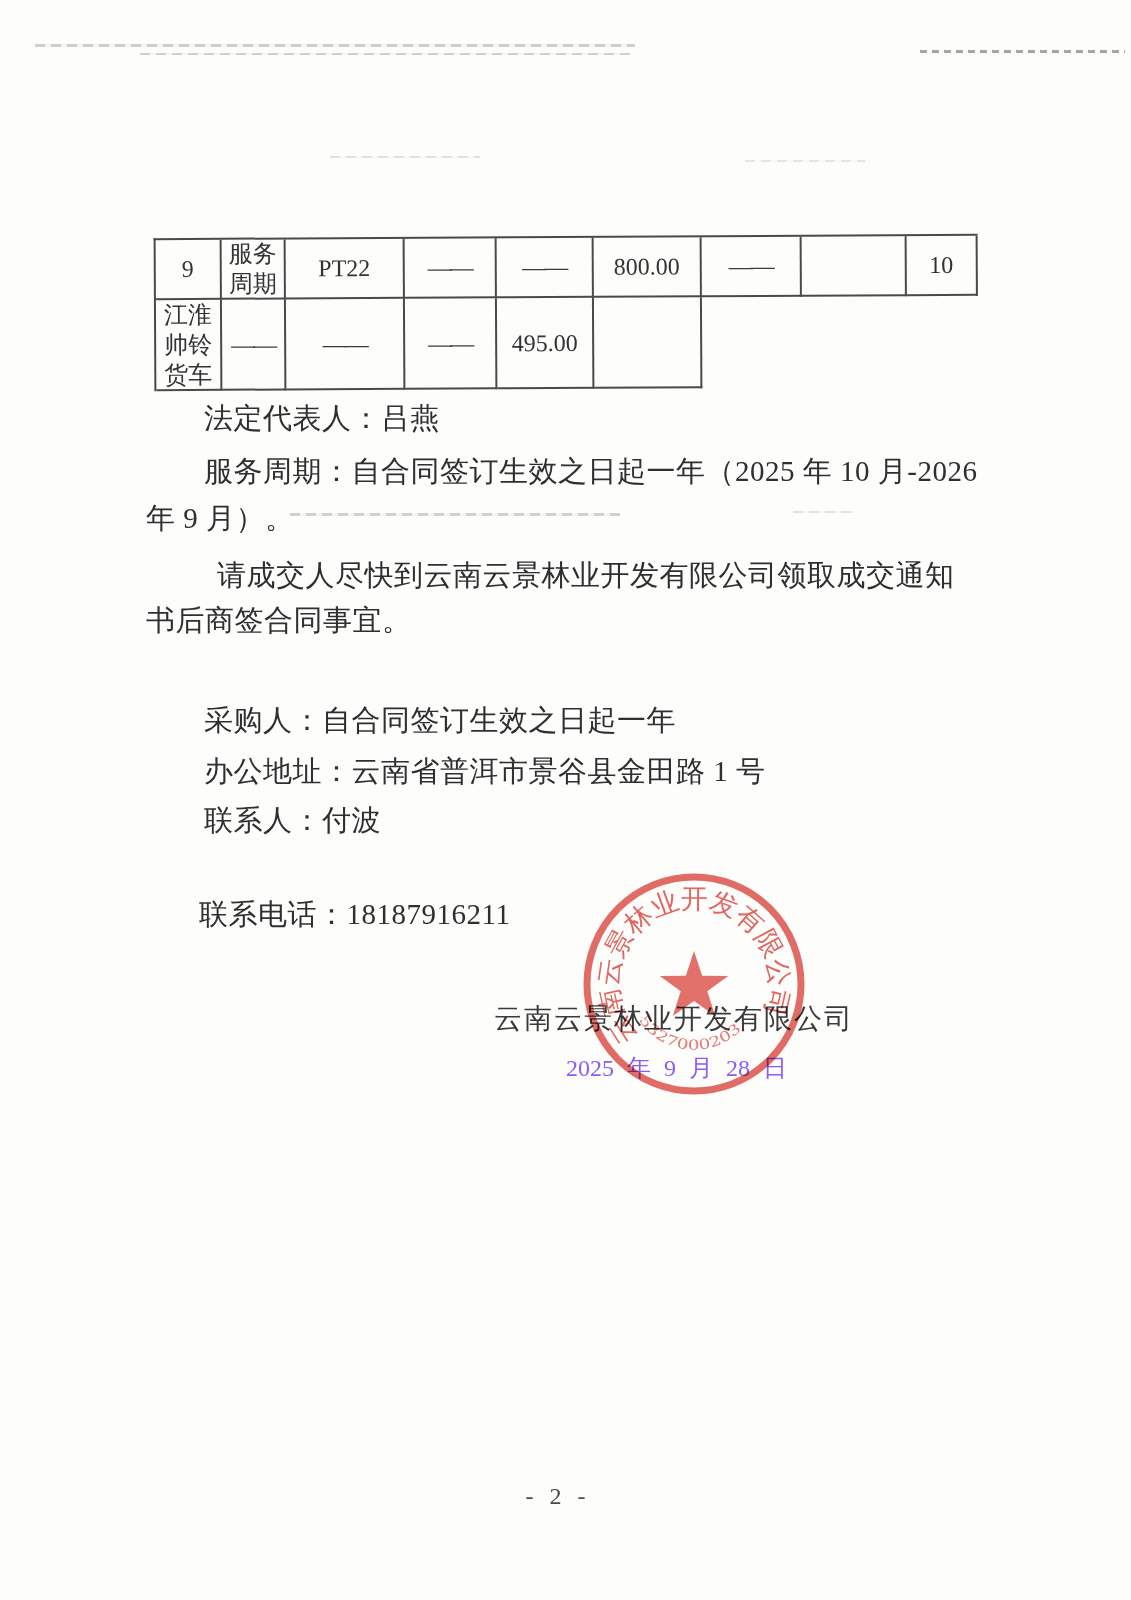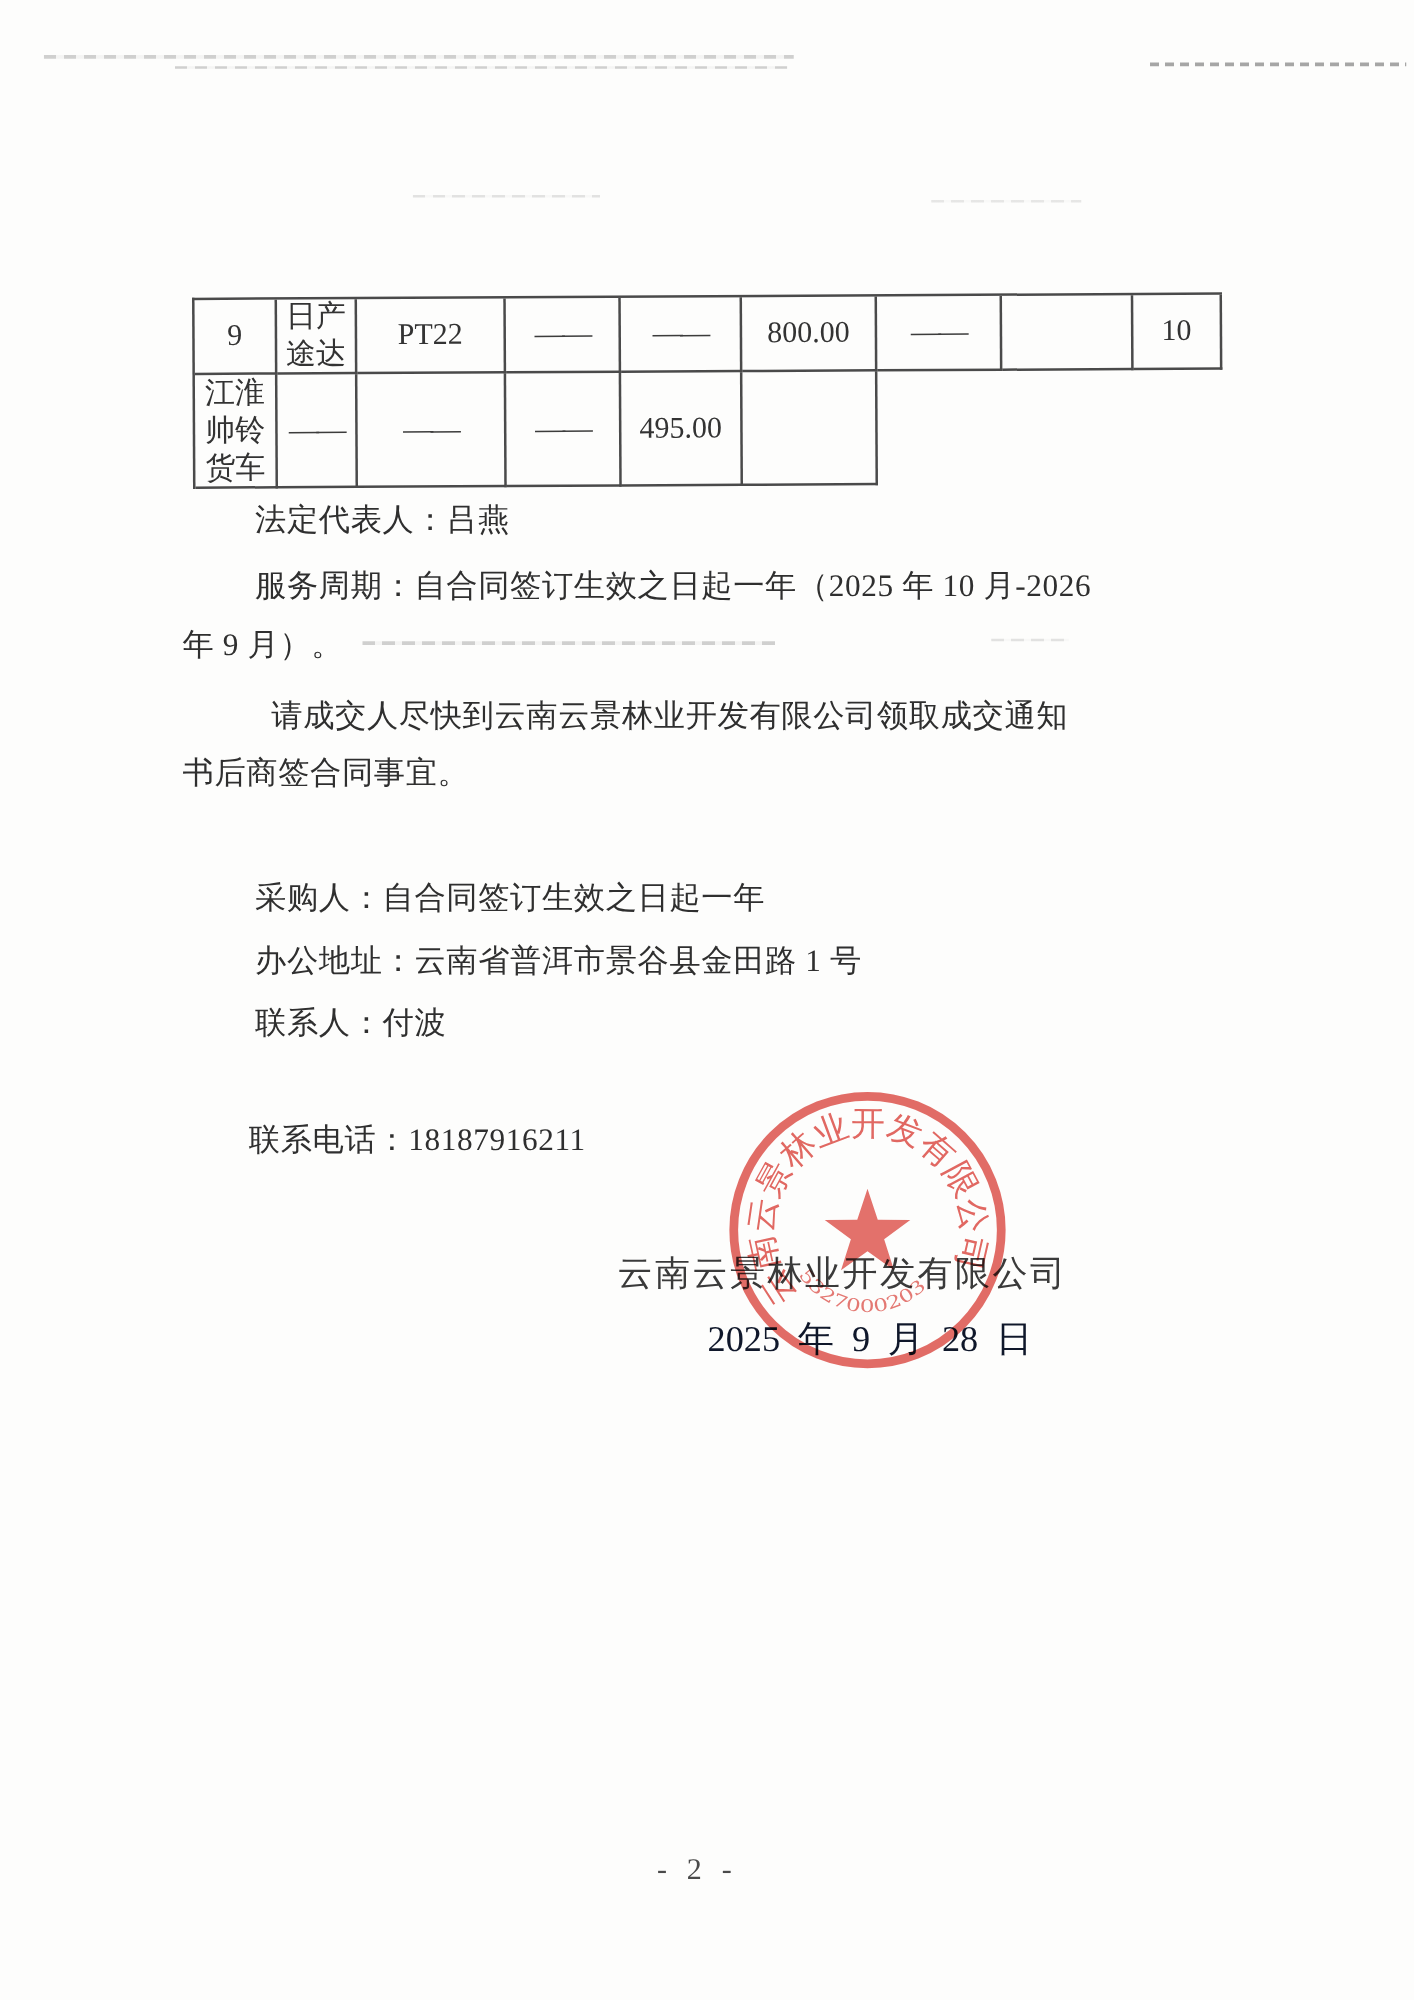--- a/index.html
+++ b/index.html
@@ -30,43 +30,43 @@
     border-bottom:2px solid #4a4a4a;
     display:flex;align-items:center;justify-content:center;
     font-size:24px;line-height:1.25;
     text-align:center;
     padding:2px 4px;box-sizing:border-box;
     word-break:break-all;
     color:#333;
   }
   .cell.dash{letter-spacing:-2px;color:#3c3c3c;}
 
-  .line{position:absolute;white-space:nowrap;font-size:25px;letter-spacing:.5px;color:#2f2f2f;}
+  .line{position:absolute;white-space:nowrap;font-size:29px;letter-spacing:.5px;color:#2f2f2f;}
 
   .sig-company{position:absolute;left:494px;top:1000px;font-size:28px;letter-spacing:2px;color:#3a3a3a;white-space:nowrap;}
-  .sig-date{position:absolute;left:566px;top:1052px;font-size:29px;word-spacing:7px;color:#0f172a;white-space:nowrap;text-align:center;}
+  .sig-date{position:absolute;left:566px;top:1052px;font-size:24px;word-spacing:7px;color:#8b5cf6;white-space:nowrap;text-align:center;}
 
   .seal{position:absolute;left:576px;top:866px;mix-blend-mode:multiply;opacity:.93;}
 
   .page-number{position:absolute;left:0;top:1483px;width:1111px;text-align:center;font-size:24px;word-spacing:10px;color:#4a4a4a;}
 </style>
 </head>
 <body>
 
 <div class="artifact faintline" style="left:35px;top:44px;width:600px;height:3px;"></div>
 <div class="artifact dashline" style="left:920px;top:50px;width:205px;height:3px;"></div>
 <div class="artifact faintline" style="left:140px;top:53px;width:490px;height:2px;"></div>
 <div class="artifact faintline" style="left:330px;top:156px;width:150px;height:2px;opacity:.6;"></div>
 <div class="artifact faintline" style="left:745px;top:160px;width:120px;height:2px;opacity:.5;"></div>
 <div class="artifact faintline" style="left:290px;top:513px;width:330px;height:3px;"></div>
 <div class="artifact faintline" style="left:793px;top:511px;width:62px;height:2px;opacity:.6;"></div>
 
 <div class="price-table">
   <div class="cell">9</div>
-  <div class="cell">日产途达</div>
+  <div class="cell">服务周期</div>
   <div class="cell">PT22</div>
   <div class="cell dash">——</div>
   <div class="cell dash">——</div>
   <div class="cell">800.00</div>
   <div class="cell dash">——</div>
   <div class="cell"></div>
 
   <div class="cell">10</div>
   <div class="cell">江淮帅铃货车</div>
   <div class="cell dash">——</div>

